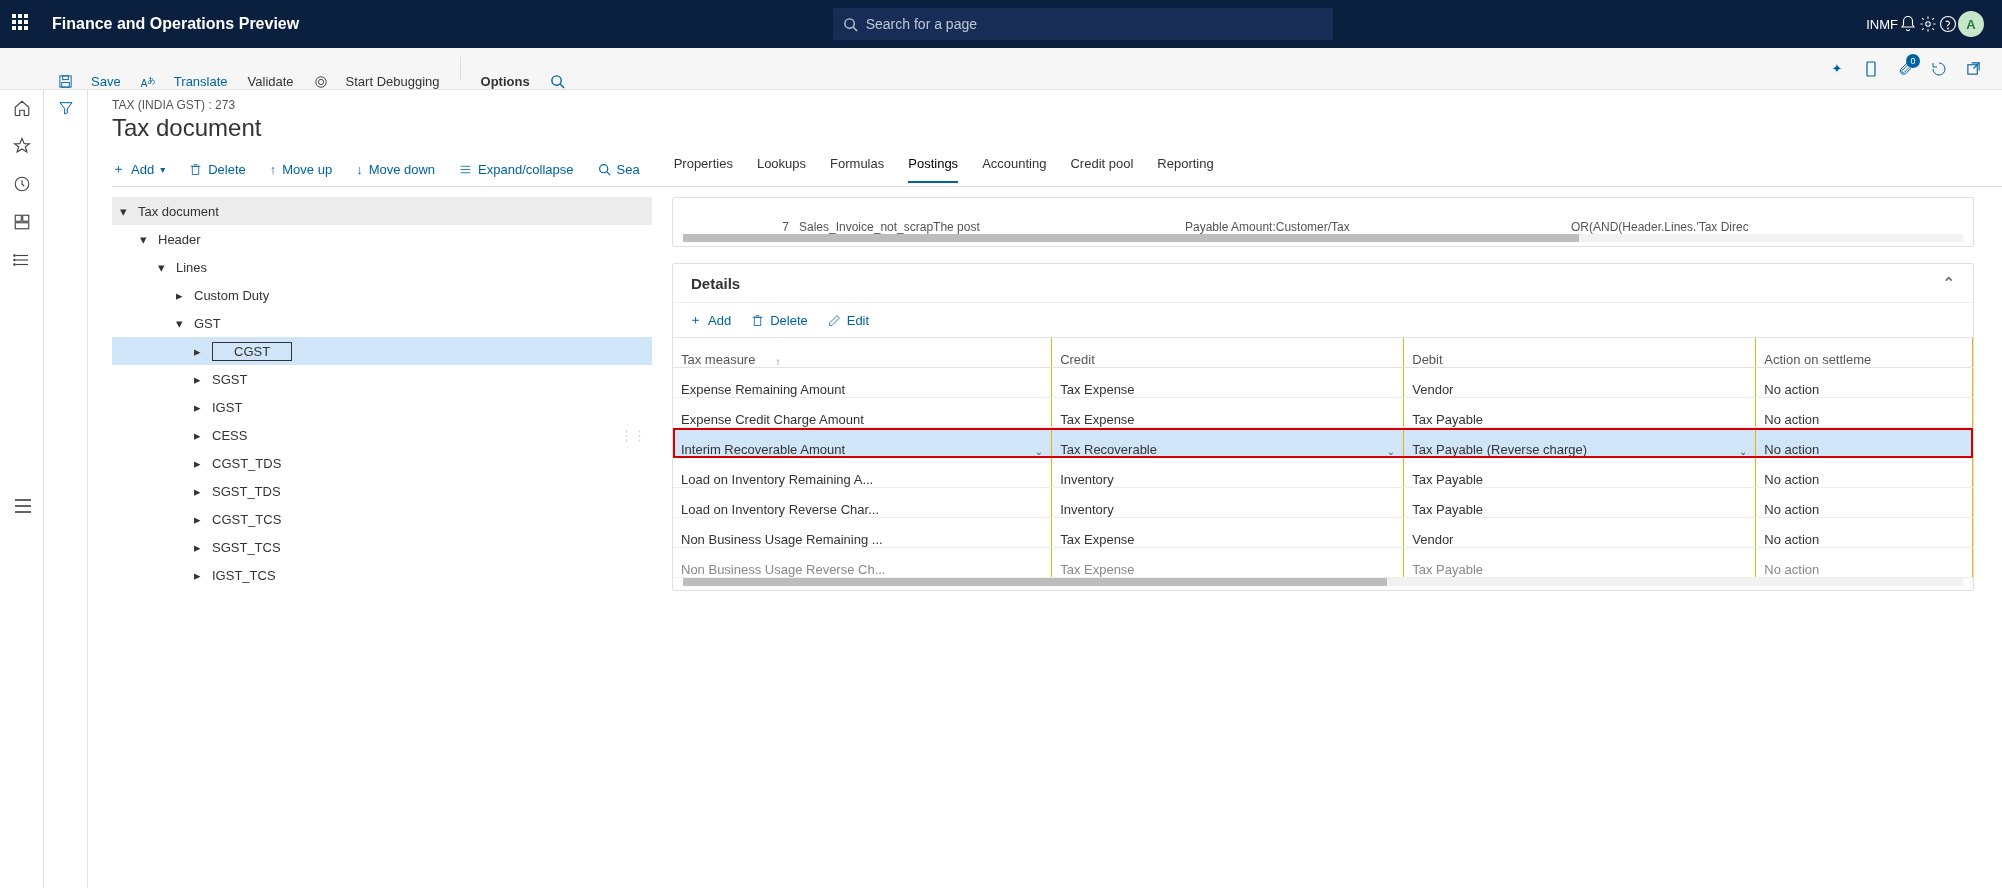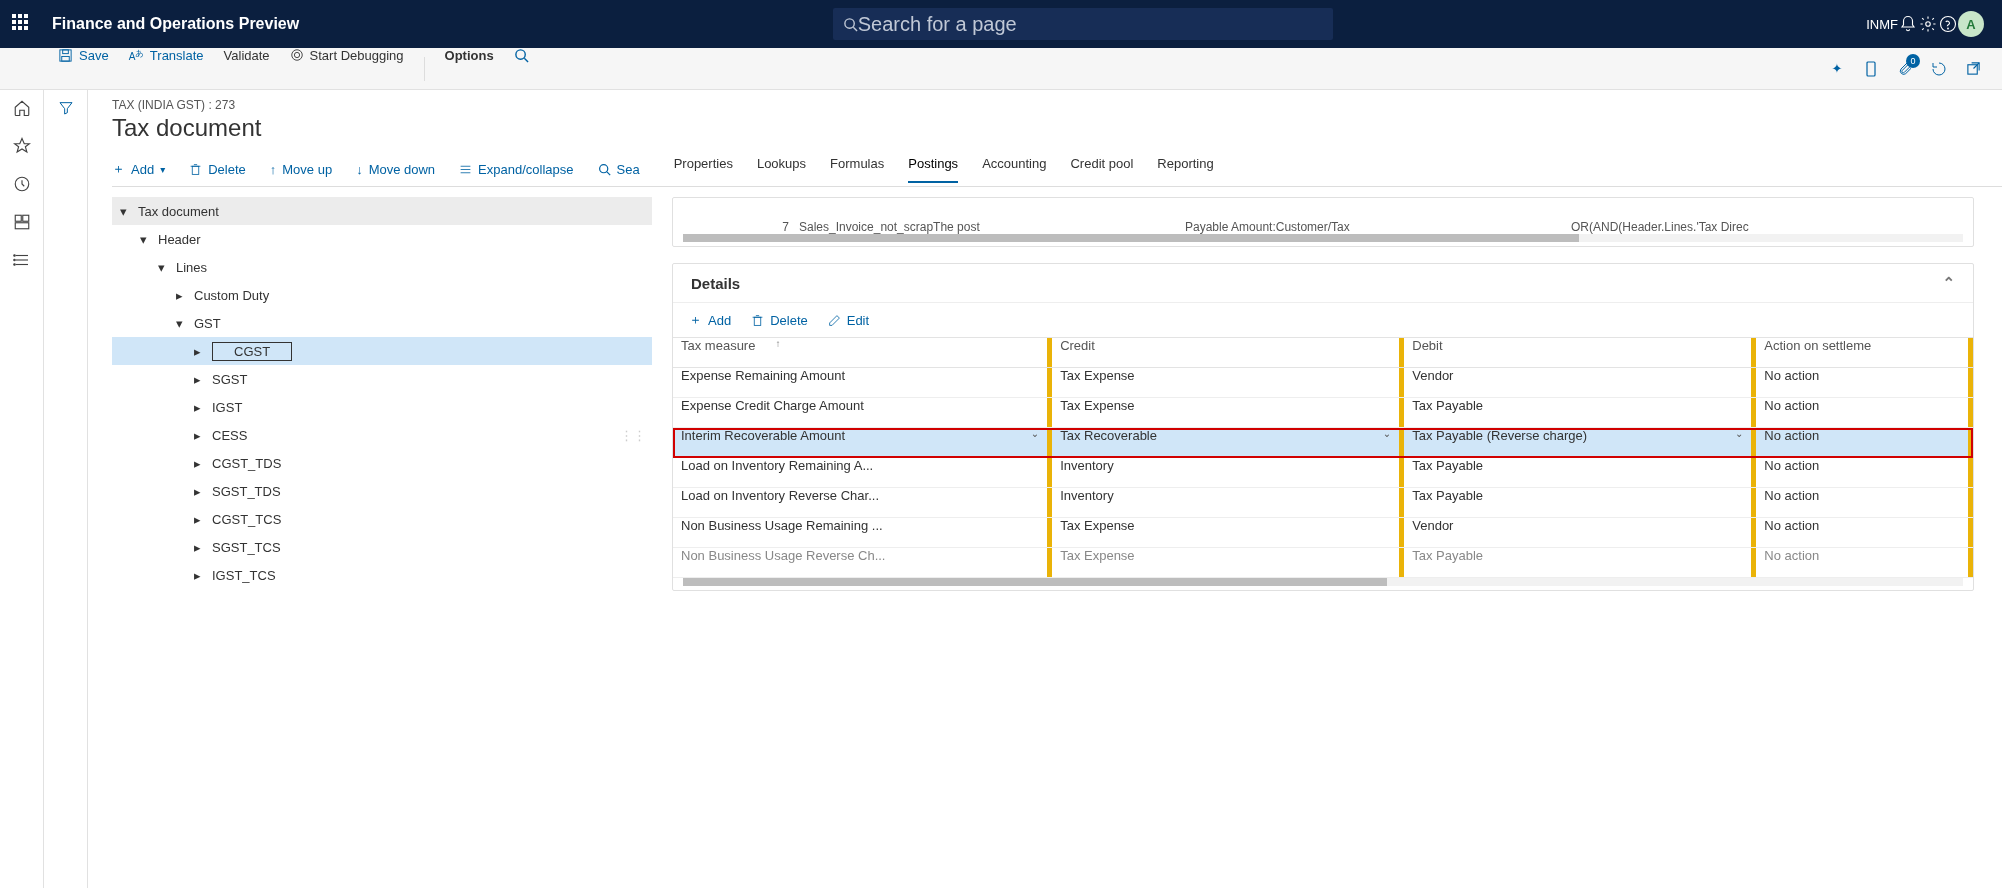--- a/index.html
+++ b/index.html
@@ -5,29 +5,29 @@
 * { box-sizing: border-box; margin: 0; padding: 0; }
 body { font-family: "Segoe UI", Arial, sans-serif; font-size: 13px; color: #333; background: #fff; }
 
 
 .topbar { display: flex; align-items: center; background: #0b1f3f; color: #fff; height: 48px; padding: 0 12px; }
 .top-grid-icon { width: 20px; height: 20px; display: grid; grid-template-columns: repeat(3,4px); grid-template-rows: repeat(3,4px); gap: 2px; margin-right: 20px; cursor: pointer; }
 .top-grid-icon span { background: #fff; }
 .topbar-title { font-size: 16px; font-weight: 600; flex: 0 0 auto; }
 .topbar-search-wrap { flex: 1; display: flex; justify-content: center; align-items: center; }
 .topbar-search { width: 500px; background: #172d56; border-radius: 2px; height: 32px; display: flex; align-items: center; padding: 0 10px; color: #d0d6e0; }
-.topbar-search input { background: transparent; border: none; color: #d0d6e0; font-size: 20px; outline: none; width: 100%; }
+.topbar-search input { background: transparent; border: none; color: #d0d6e0; font-size: 14px; outline: none; margin-left: 8px; width: 100%; }
 .topbar-search input::placeholder { color: #c0c8d6; }
 .topbar-right { display: flex; align-items: center; color: #fff; padding-right: 6px; }
 .topbar-right .icon { cursor: pointer; width: 20px; height: 20px; display:flex; align-items:center; justify-content:center; }
 .avatar { width: 26px; height: 26px; border-radius: 50%; background: #c8e6c9; color:#247a3a; font-weight:600; display:flex;align-items:center;justify-content:center; overflow:hidden; }
 
 
 .actionbar { display: flex; align-items: center; height: 42px; border-bottom: 1px solid #e1e1e1; background: #f6f6f6; padding-left: 58px; gap: 20px; font-size: 13px; color: #333; }
-.actionbar .btn { display: flex; align-items: flex-start; gap: 6px; cursor: pointer; height: 100%; }
+.actionbar .btn { display: flex; align-items: flex-end; gap: 18px; cursor: pointer; height: 100%; }
 .actionbar .accent { color: #0062a3; }
 .actionbar .options { font-weight: 600; }
 .actionbar .divider { width:1px; height:24px; background:#ddd; }
 .actionbar-right { margin-left: auto; display: flex; align-items: center; gap: 16px; padding-right: 20px; color:#0062a3; }
 .actionbar-right .icon { width:18px;height:18px;display:flex;align-items:center;justify-content:center;cursor:pointer; position:relative; }
 .badge { position:absolute; top:-6px; right:-6px; background:#0062a3;color:#fff;border-radius:50%;font-size:9px;width:14px;height:14px;display:flex;align-items:center;justify-content:center; }
 
 
 .layout { display: flex; height: calc(100vh - 90px); }
 .rail1 { width: 44px; border-right: 1px solid #e1e1e1; display: flex; flex-direction: column; align-items: center; padding-top: 8px; gap: 18px; }
@@ -62,21 +62,21 @@
 .scrollbar-fake { height:8px; background: #f2f2f2; margin:0 10px 4px 10px; position:relative; }
 .scrollbar-fake .thumb { position:absolute;left:0;top:0;height:100%;width:70%;background:#bdbdbd; }
 
 .details-header { display:flex;align-items:center;justify-content:space-between;padding:10px 18px;font-size:15px;font-weight:600;border-bottom:1px solid #eee; }
 .details-actions { display:flex; gap: 20px; padding: 8px 16px; }
 .details-actions .btn { display:flex;align-items:center;gap:6px;color:#0062a3;cursor:pointer;font-size:13px; }
 
 .grid { border-top: 1px solid #e3e3e3; }
 .grid-head, .grid-row { display:grid; grid-template-columns: 1.4fr 1.3fr 1.3fr 0.8fr; align-items:center; height: 30px; font-size: 13px; }
 .grid-head { background: #fff; color:#555; border-bottom:1px solid #e3e3e3; }
-.grid-head .cell, .grid-row .cell { padding: 0 8px; border-right:5px solid #eab308; overflow:hidden; text-overflow:ellipsis; white-space:nowrap; display:flex;align-items:flex-start;gap:20px; height:100%; }
+.grid-head .cell, .grid-row .cell { padding: 0 8px; border-right:1px solid #eab308; overflow:hidden; text-overflow:ellipsis; white-space:nowrap; display:flex;align-items:flex-end;gap:20px; height:100%; }
 .grid-row { border-bottom:1px solid #eee; }
 .grid-row.highlight { outline: 2px solid #d10000; outline-offset:-2px; background: #d0e6f8; }
 .sort-arrow { font-size:10px;color:#777; }
 .dd-arrow { margin-left:auto; font-size:10px;color:#555; }
 .row-faded .cell { color:#888; }
 svg { display:block; }
 </style>
 </head>
 <body>
 

